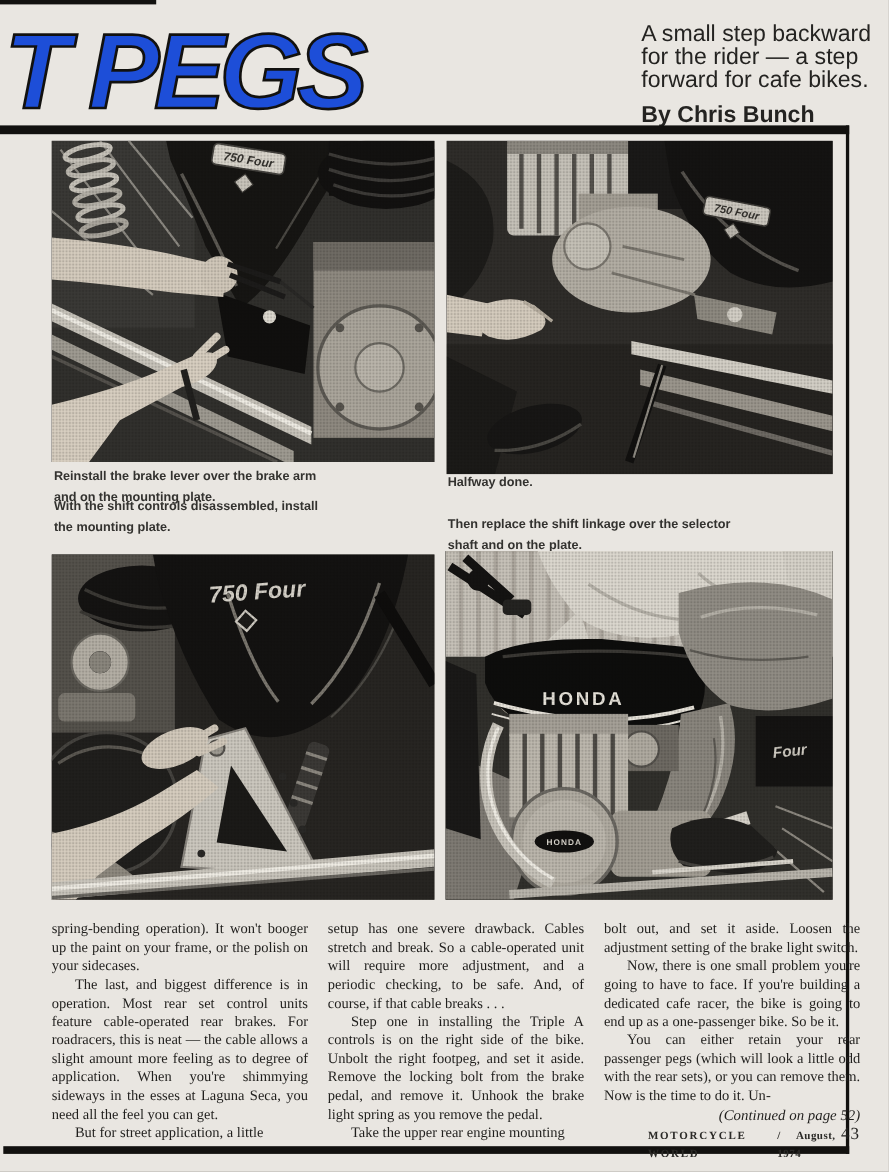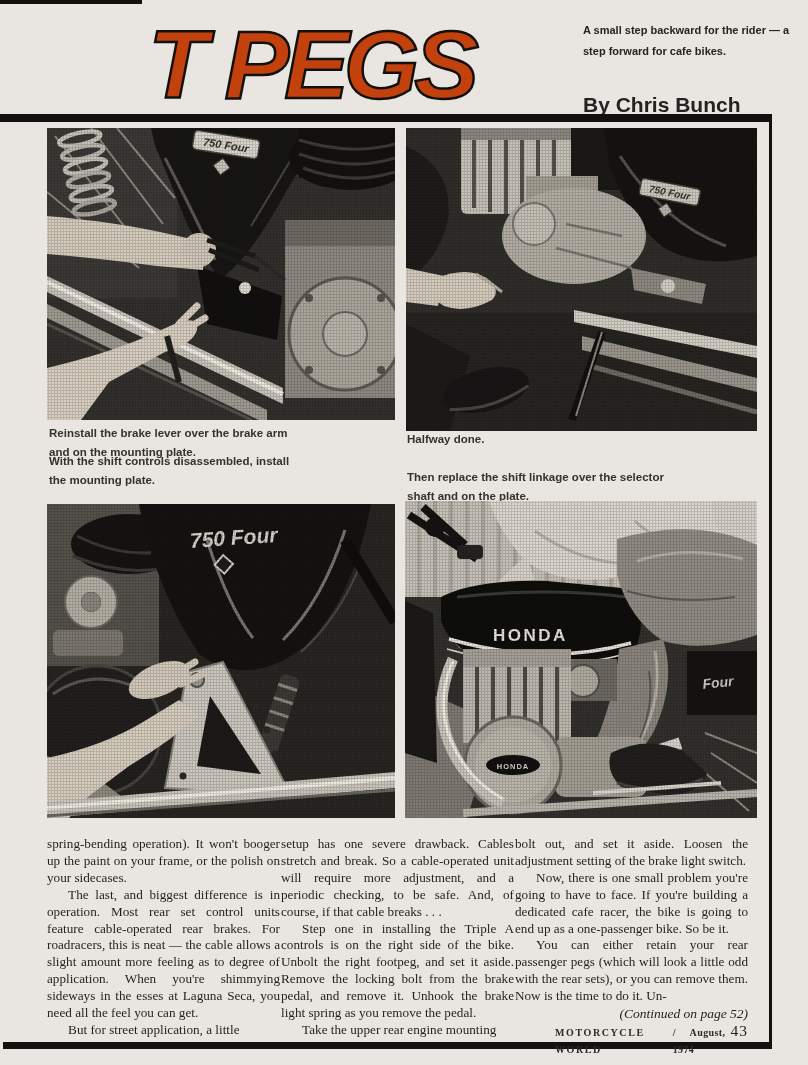--- a/index.html
+++ b/index.html
@@ -12,28 +12,27 @@
     overflow:hidden;
   }
   .abs{position:absolute;}
   
   .top-sliver{left:0;top:0;width:142px;height:4px;background:#12110f;}
   .headline{
     left:4px;top:16px;width:470px;
     font-size:97px;line-height:1;
     font-weight:700;font-style:italic;
     letter-spacing:-5px;
-    color:#c2410c;
+    color:#1d4ed8;
     -webkit-text-stroke:2.5px #12110f;
     white-space:nowrap;
-    text-align:right;
   }
   .standfirst{
     left:583px;top:20px;width:212px;
-    font-size:11px;line-height:21px;font-weight:700;color:#242321;
+    font-size:21px;line-height:21px;font-weight:400;color:#242321;
   }
   .byline{
     left:583px;top:93px;width:212px;
     font-size:21px;font-weight:700;color:#242321;
   }
   .rule-top{left:0;top:114px;width:772px;height:8px;background:#12110f;}
   .rule-right{left:769px;top:114px;width:3px;height:935px;background:#12110f;}
   .rule-bottom{left:3px;top:1042px;width:769px;height:7px;background:#12110f;}
   
   .photo{position:absolute;overflow:hidden;background:#2e2c29;}
@@ -51,21 +50,21 @@
     position:absolute;
     font-size:11.5px;line-height:18.5px;font-weight:700;color:#33322f;
   }
   .cap1{left:49px;top:424px;width:248px;}
   .cap2{left:407px;top:430px;width:262px;}
   .cap3{left:49px;top:452px;width:252px;}
   .cap4{left:407px;top:468px;width:262px;}
   
   .columns{
     left:47px;top:836px;width:725px;height:206px;
-    display:flex;gap:1px;
+    display:flex;gap:18px;
   }
   .col{
     width:233px;flex:0 0 233px;
     font-family:"Liberation Serif",serif;
     font-size:13.2px;line-height:16.9px;
     text-align:justify;color:#201f1d;
   }
   .col p{margin:0;}
   .col p.indent{text-indent:1.6em;}
   .footer-cont{

